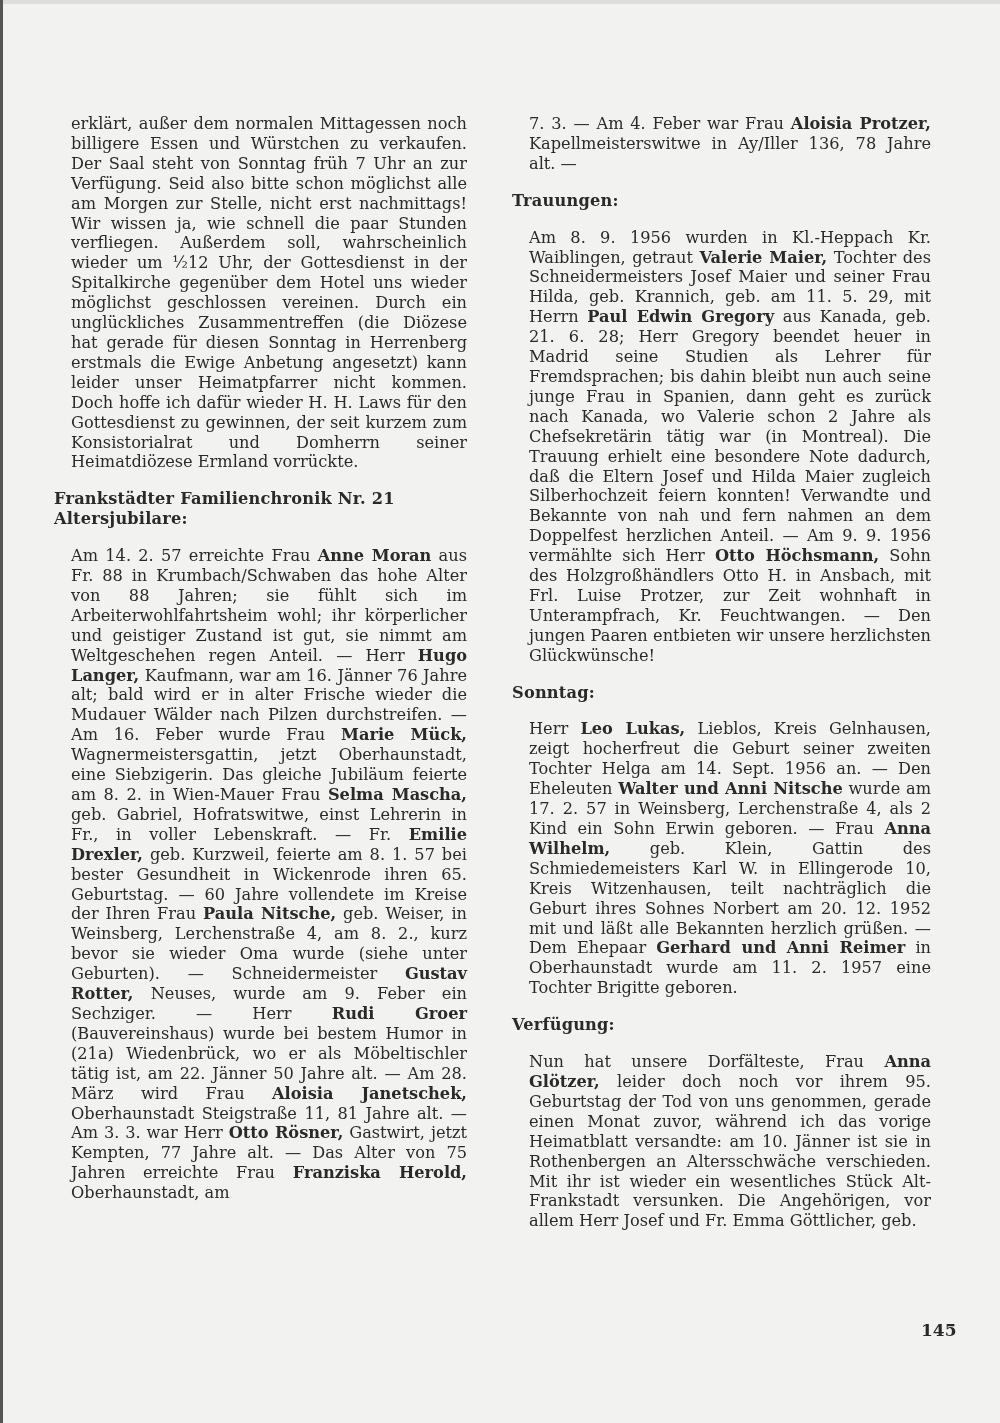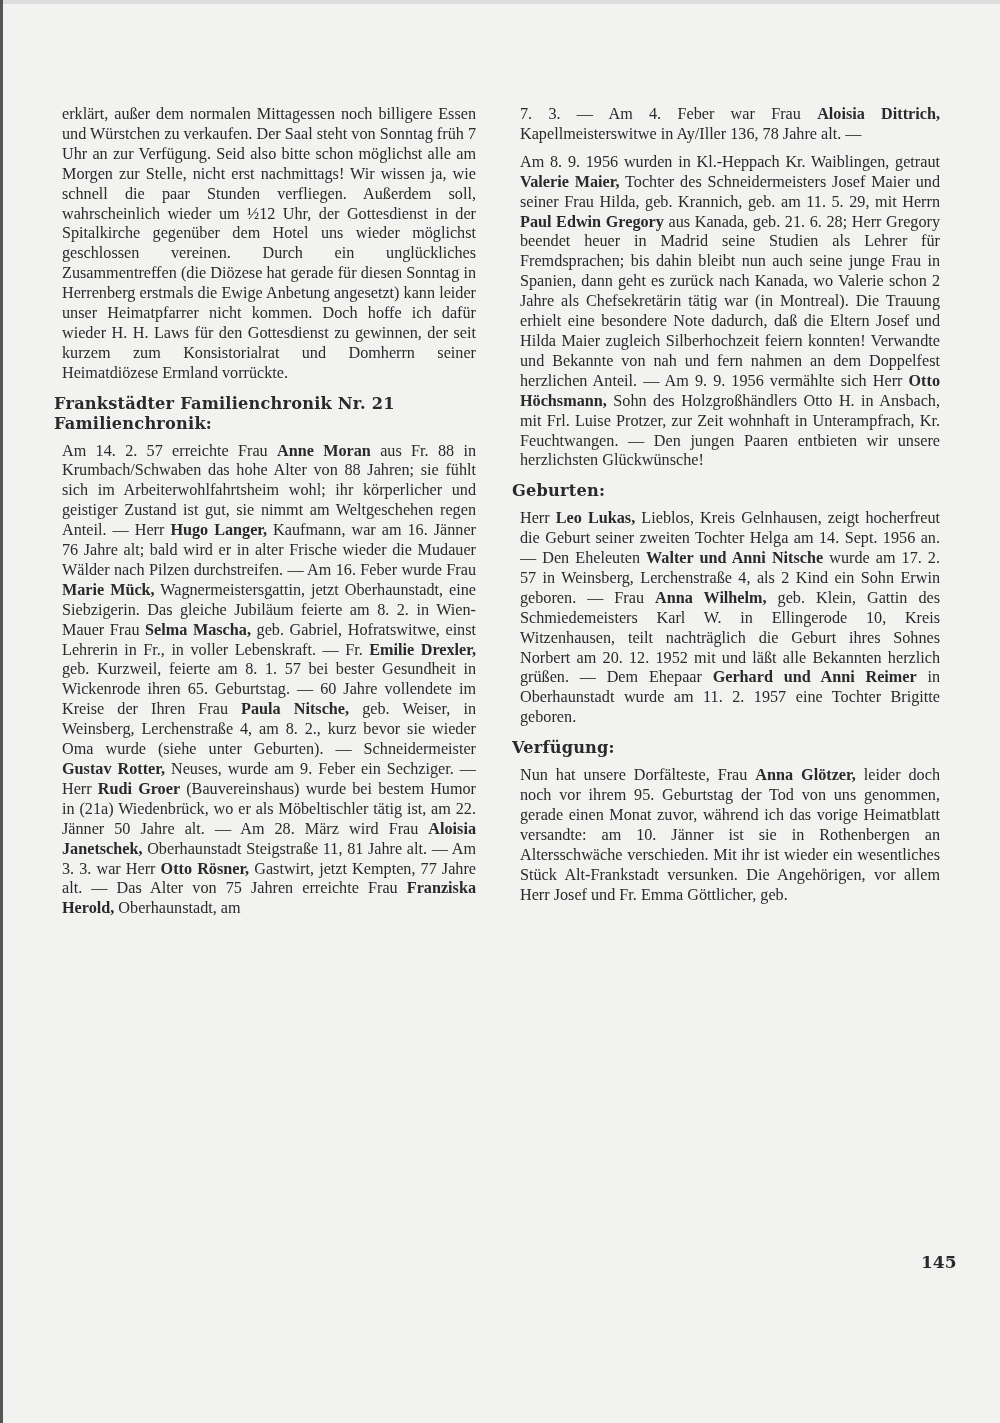--- a/index.html
+++ b/index.html
@@ -18,45 +18,46 @@
     position: absolute; left: 0; top: 0; width: 1000px; height: 4px;
     background: #ddd;
   }
   .col {
     position: absolute; top: 97px;
     font-size: 16.2px; line-height: 19.9px;
     text-align: justify; hyphens: manual;
   }
   .col-left { left: 54px; width: 430px; }
   .col-right { left: 512px; width: 436px; }
-  .para { margin: 8px; font-family: Liberation Serif, serif; }
+  .para { margin: 17px; }
   .heading { font-weight: bold; margin: 0; letter-spacing: 0.2px; }
   .h-sep-before { margin-top: 10px; }
   .h-sep-after { margin-bottom: 3px; }
   b { font-weight: bold; }
   .page-number {
-    position: absolute; left: 921px; top: 1252px;
+    position: absolute; left: 921px; top: 1320px;
     font-size: 17px; font-weight: bold;
   }
 </style>
 </head>
 <body>
 
 <div class="page-top"></div>
 <div class="page-edge"></div>
 
 <div class="col col-left">
   <p class="para">erklärt, außer dem normalen Mittagessen noch billigere Essen und Würstchen zu verkaufen. Der Saal steht von Sonntag früh 7 Uhr an zur Verfügung. Seid also bitte schon möglichst alle am Morgen zur Stelle, nicht erst nachmittags! Wir wissen ja, wie schnell die paar Stunden verfliegen. Außerdem soll, wahrscheinlich wieder um ½12 Uhr, der Gottesdienst in der Spitalkirche gegenüber dem Hotel uns wieder möglichst geschlossen vereinen. Durch ein unglückliches Zusammentreffen (die Diözese hat gerade für diesen Sonntag in Herrenberg erstmals die Ewige Anbetung angesetzt) kann leider unser Heimatpfarrer nicht kommen. Doch hoffe ich dafür wieder H. H. Laws für den Gottesdienst zu gewinnen, der seit kurzem zum Konsistorialrat und Domherrn seiner Heimatdiözese Ermland vorrückte.</p>
   <p class="heading h-sep-before">Frankstädter Familienchronik Nr. 21</p>
-  <p class="heading h-sep-after">Familienchronik:</p>
+  <p class="heading h-sep-after">Altersjubilare:</p>
   <p class="para">Am 14. 2. 57 erreichte Frau <b>Anne Moran</b> aus Fr. 88 in Krumbach/Schwaben das hohe Alter von 88 Jahren; sie fühlt sich im Arbeiterwohlfahrtsheim wohl; ihr körperlicher und geistiger Zustand ist gut, sie nimmt am Weltgeschehen regen Anteil. — Herr <b>Hugo Langer,</b> Kaufmann, war am 16. Jänner 76 Jahre alt; bald wird er in alter Frische wieder die Mudauer Wälder nach Pilzen durchstreifen. — Am 16. Feber wurde Frau <b>Marie Mück,</b> Wagnermeistersgattin, jetzt Oberhaunstadt, eine Siebzigerin. Das gleiche Jubiläum feierte am 8. 2. in Wien-Mauer Frau <b>Selma Mascha,</b> geb. Gabriel, Hofratswitwe, einst Lehrerin in Fr., in voller Lebenskraft. — Fr. <b>Emilie Drexler,</b> geb. Kurzweil, feierte am 8. 1. 57 bei bester Gesundheit in Wickenrode ihren 65. Geburtstag. — 60 Jahre vollendete im Kreise der Ihren Frau <b>Paula Nitsche,</b> geb. Weiser, in Weinsberg, Lerchenstraße 4, am 8. 2., kurz bevor sie wieder Oma wurde (siehe unter Geburten). — Schneidermeister <b>Gustav Rotter,</b> Neuses, wurde am 9. Feber ein Sechziger. — Herr <b>Rudi Groer</b> (Bauvereinshaus) wurde bei bestem Humor in (21a) Wiedenbrück, wo er als Möbeltischler tätig ist, am 22. Jänner 50 Jahre alt. — Am 28. März wird Frau <b>Aloisia Janetschek,</b> Oberhaunstadt Steigstraße 11, 81 Jahre alt. — Am 3. 3. war Herr <b>Otto Rösner,</b> Gastwirt, jetzt Kempten, 77 Jahre alt. — Das Alter von 75 Jahren erreichte Frau <b>Franziska Herold,</b> Oberhaunstadt, am</p>
 </div>
 
 <div class="col col-right">
-  <p class="para">7. 3. — Am 4. Feber war Frau <b>Aloisia Dittrich,</b> Kapellmeisterswitwe in Ay/Iller 136, 78 Jahre alt. —</p>
+  <p class="para">7. 3. — Am 4. Feber war Frau <b>Aloisia Protzer,</b> Kapellmeisterswitwe in Ay/Iller 136, 78 Jahre alt. —</p>
+  <p class="heading h-sep-before h-sep-after">Trauungen:</p>
   <p class="para">Am 8. 9. 1956 wurden in Kl.-Heppach Kr. Waiblingen, getraut <b>Valerie Maier,</b> Tochter des Schneidermeisters Josef Maier und seiner Frau Hilda, geb. Krannich, geb. am 11. 5. 29, mit Herrn <b>Paul Edwin Gregory</b> aus Kanada, geb. 21. 6. 28; Herr Gregory beendet heuer in Madrid seine Studien als Lehrer für Fremdsprachen; bis dahin bleibt nun auch seine junge Frau in Spanien, dann geht es zurück nach Kanada, wo Valerie schon 2 Jahre als Chefsekretärin tätig war (in Montreal). Die Trauung erhielt eine besondere Note dadurch, daß die Eltern Josef und Hilda Maier zugleich Silberhochzeit feiern konnten! Verwandte und Bekannte von nah und fern nahmen an dem Doppelfest herzlichen Anteil. — Am 9. 9. 1956 vermählte sich Herr <b>Otto Höchsmann,</b> Sohn des Holzgroßhändlers Otto H. in Ansbach, mit Frl. Luise Protzer, zur Zeit wohnhaft in Unterampfrach, Kr. Feuchtwangen. — Den jungen Paaren entbieten wir unsere herzlichsten Glückwünsche!</p>
-  <p class="heading h-sep-before h-sep-after">Geburten:</p>
+  <p class="heading h-sep-before h-sep-after">Sonntag:</p>
   <p class="para">Herr <b>Leo Lukas,</b> Lieblos, Kreis Gelnhausen, zeigt hocherfreut die Geburt seiner zweiten Tochter Helga am 14. Sept. 1956 an. — Den Eheleuten <b>Walter und Anni Nitsche</b> wurde am 17. 2. 57 in Weinsberg, Lerchenstraße 4, als 2 Kind ein Sohn Erwin geboren. — Frau <b>Anna Wilhelm,</b> geb. Klein, Gattin des Schmiedemeisters Karl W. in Ellingerode 10, Kreis Witzenhausen, teilt nachträglich die Geburt ihres Sohnes Norbert am 20. 12. 1952 mit und läßt alle Bekannten herzlich grüßen. — Dem Ehepaar <b>Gerhard und Anni Reimer</b> in Oberhaunstadt wurde am 11. 2. 1957 eine Tochter Brigitte geboren.</p>
   <p class="heading h-sep-before h-sep-after">Verfügung:</p>
   <p class="para">Nun hat unsere Dorfälteste, Frau <b>Anna Glötzer,</b> leider doch noch vor ihrem 95. Geburtstag der Tod von uns genommen, gerade einen Monat zuvor, während ich das vorige Heimatblatt versandte: am 10. Jänner ist sie in Rothenbergen an Altersschwäche verschieden. Mit ihr ist wieder ein wesentliches Stück Alt-Frankstadt versunken. Die Angehörigen, vor allem Herr Josef und Fr. Emma Göttlicher, geb.</p>
 </div>
 
 <div class="page-number">145</div>
 
 </body></html>

